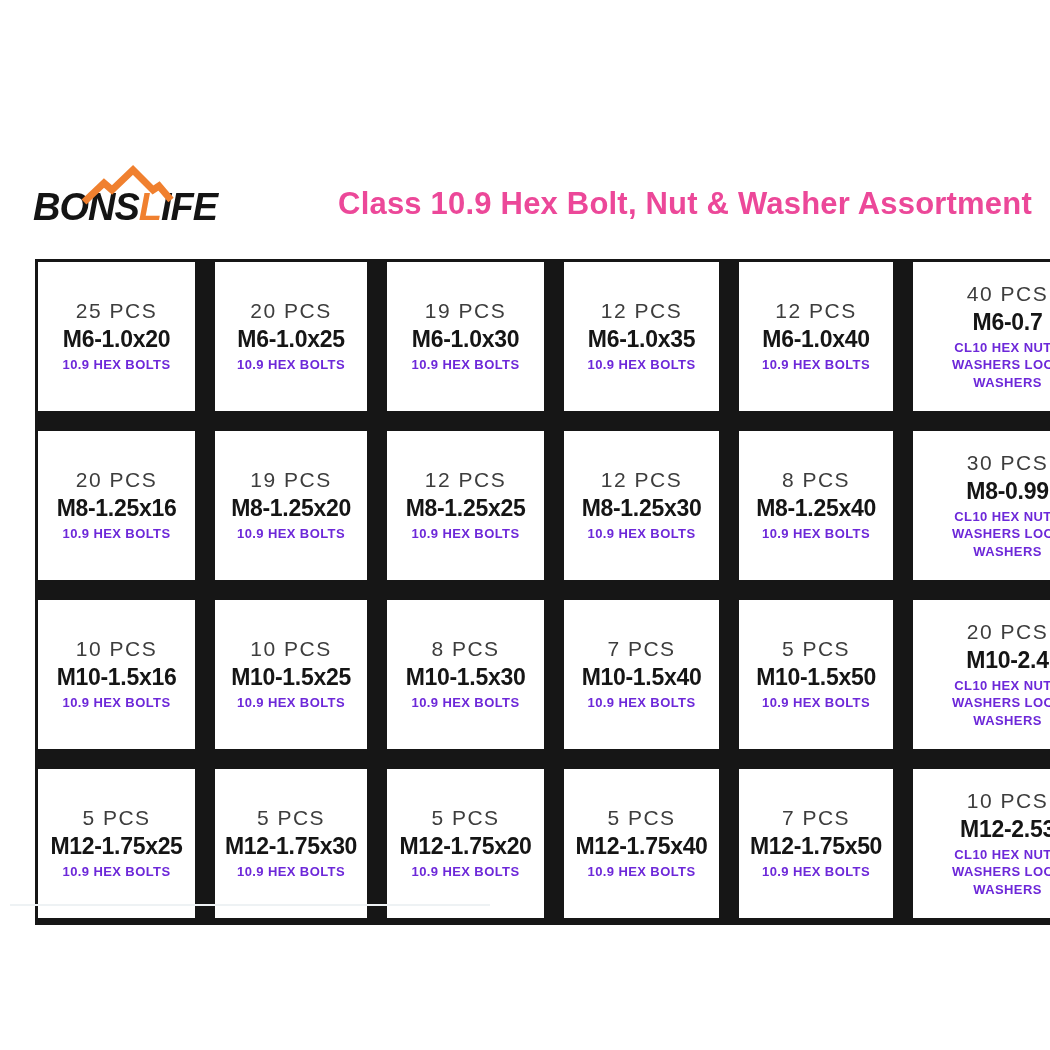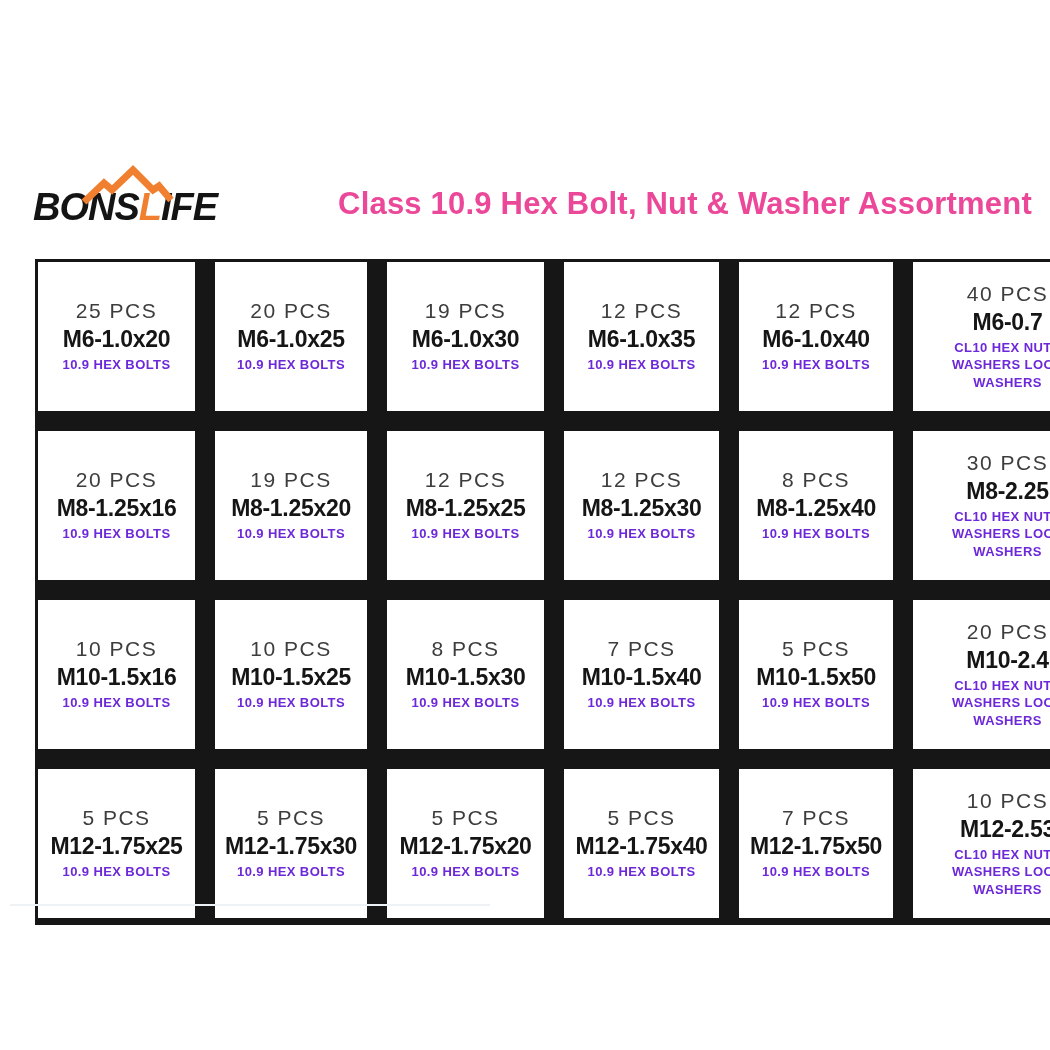--- a/index.html
+++ b/index.html
@@ -132,21 +132,21 @@
       <div class="spec">M8-1.25x30</div>
       <div class="desc">10.9 HEX BOLTS</div>
     </div>
     <div class="cell">
       <div class="qty">8 PCS</div>
       <div class="spec">M8-1.25x40</div>
       <div class="desc">10.9 HEX BOLTS</div>
     </div>
     <div class="cell nuts">
       <div class="qty">30 PCS</div>
-      <div class="spec">M8-2.25</div>
+      <div class="spec">M8-0.99</div>
       <div class="desc">CL10 HEX NUTS WASHERS LOCK WASHERS</div>
     </div>
 
     <div class="cell">
       <div class="qty">10 PCS</div>
       <div class="spec">M10-1.5x16</div>
       <div class="desc">10.9 HEX BOLTS</div>
     </div>
     <div class="cell">
       <div class="qty">10 PCS</div>

